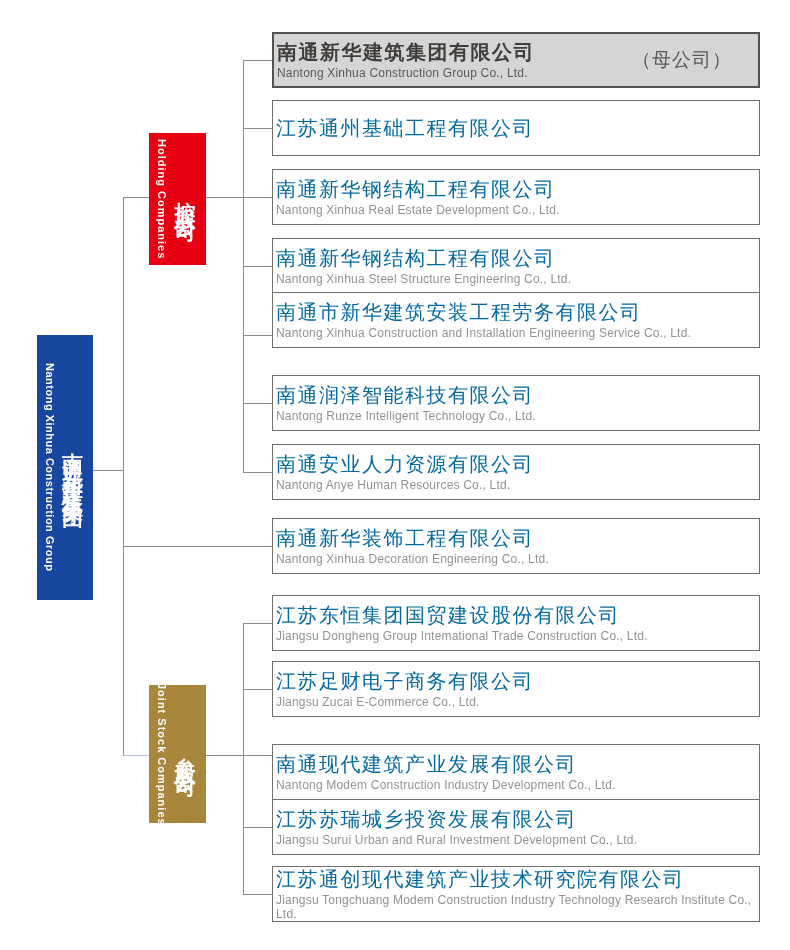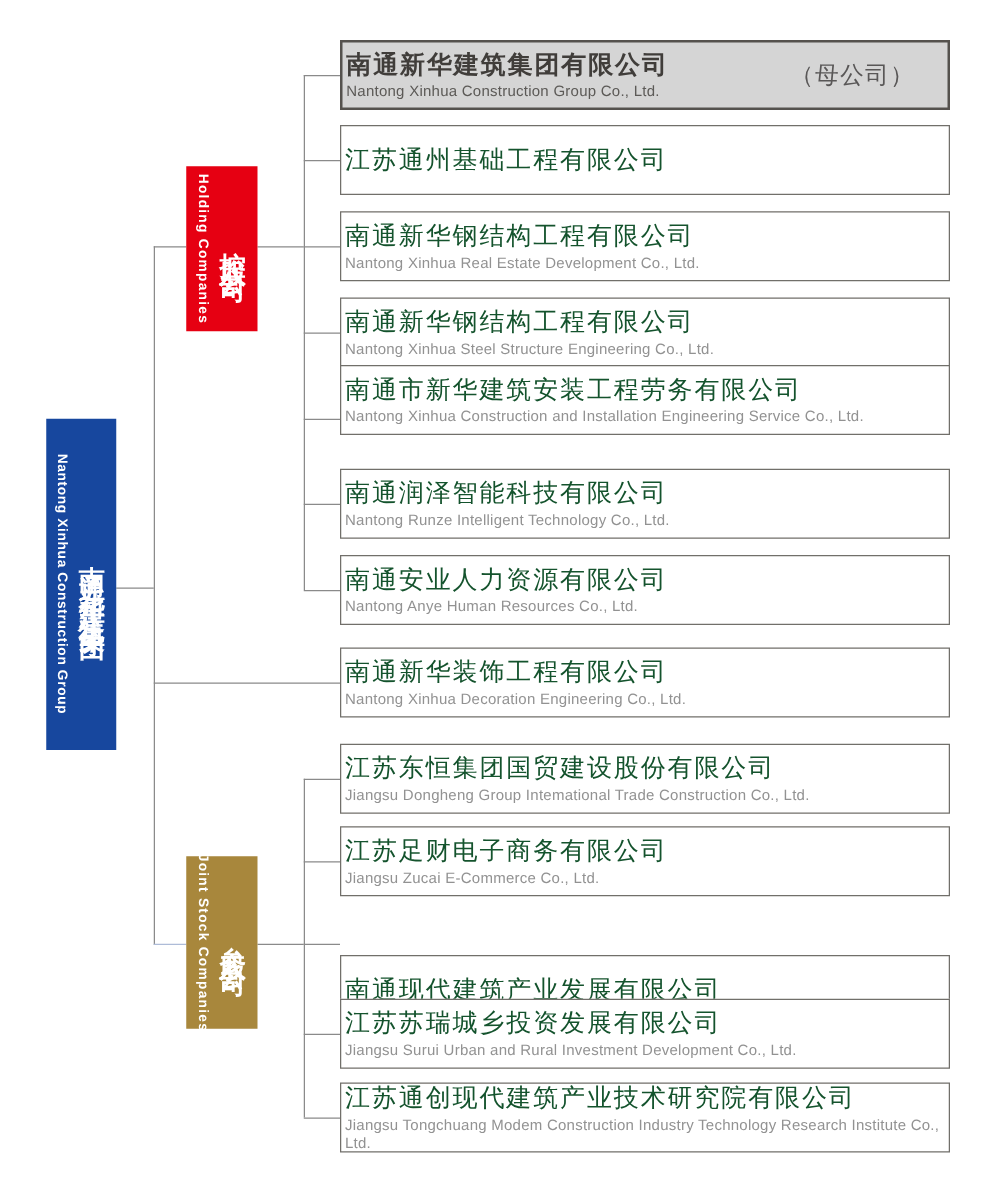--- a/index.html
+++ b/index.html
@@ -33,21 +33,21 @@
   .vbox.root .v-zh { letter-spacing:8px; font-size:21px; }
   .vbox.root .v-en { letter-spacing:0.5px; }
 
   
   .cbox {
     position:absolute; left:272px; width:488px; height:56px;
     border:1px solid #716f6a; background:#ffffff; box-sizing:border-box;
     display:flex; flex-direction:column; justify-content:center;
     padding-left:3px;
   }
-  .cbox .zh { font-size:20px; color:#14532d; letter-spacing:1.5px; line-height:1.1; }
+  .cbox .zh { font-size:20px; color:#0369a1; letter-spacing:1.5px; line-height:1.1; }
   .cbox .en { font-size:12px; color:#929292; margin-top:3px; letter-spacing:0.2px; }
   .cbox.parent { background:#d5d5d5; border:2px solid #55524e; }
   .cbox.parent .zh { font-weight:bold; color:#403d3a; }
   .cbox.parent .en { color:#5c5a57; }
   .cbox .note {
     position:absolute; right:26px; top:50%; transform:translateY(-50%);
     font-size:19px; color:#595757; letter-spacing:1px;
   }
 </style>
 </head>
@@ -138,22 +138,23 @@
   <div class="cbox" style="top:595px;">
     <div class="zh">江苏东恒集团国贸建设股份有限公司</div>
     <div class="en">Jiangsu Dongheng Group Intemational Trade Construction Co., Ltd.</div>
   </div>
 
   <div class="cbox" style="top:661px;">
     <div class="zh">江苏足财电子商务有限公司</div>
     <div class="en">Jiangsu Zucai E-Commerce Co., Ltd.</div>
   </div>
 
-  <div class="cbox" style="top:764px;">
+  <div class="cbox" style="top:744px;">
     <div class="zh">南通现代建筑产业发展有限公司</div>
+    <div class="en">Nantong Modem Construction Industry Development Co., Ltd.</div>
   </div>
 
   <div class="cbox" style="top:799px;">
     <div class="zh">江苏苏瑞城乡投资发展有限公司</div>
     <div class="en">Jiangsu Surui Urban and Rural Investment Development Co., Ltd.</div>
   </div>
 
   <div class="cbox" style="top:866px;">
     <div class="zh">江苏通创现代建筑产业技术研究院有限公司</div>
     <div class="en">Jiangsu Tongchuang Modem Construction Industry Technology Research Institute Co., Ltd.</div>

